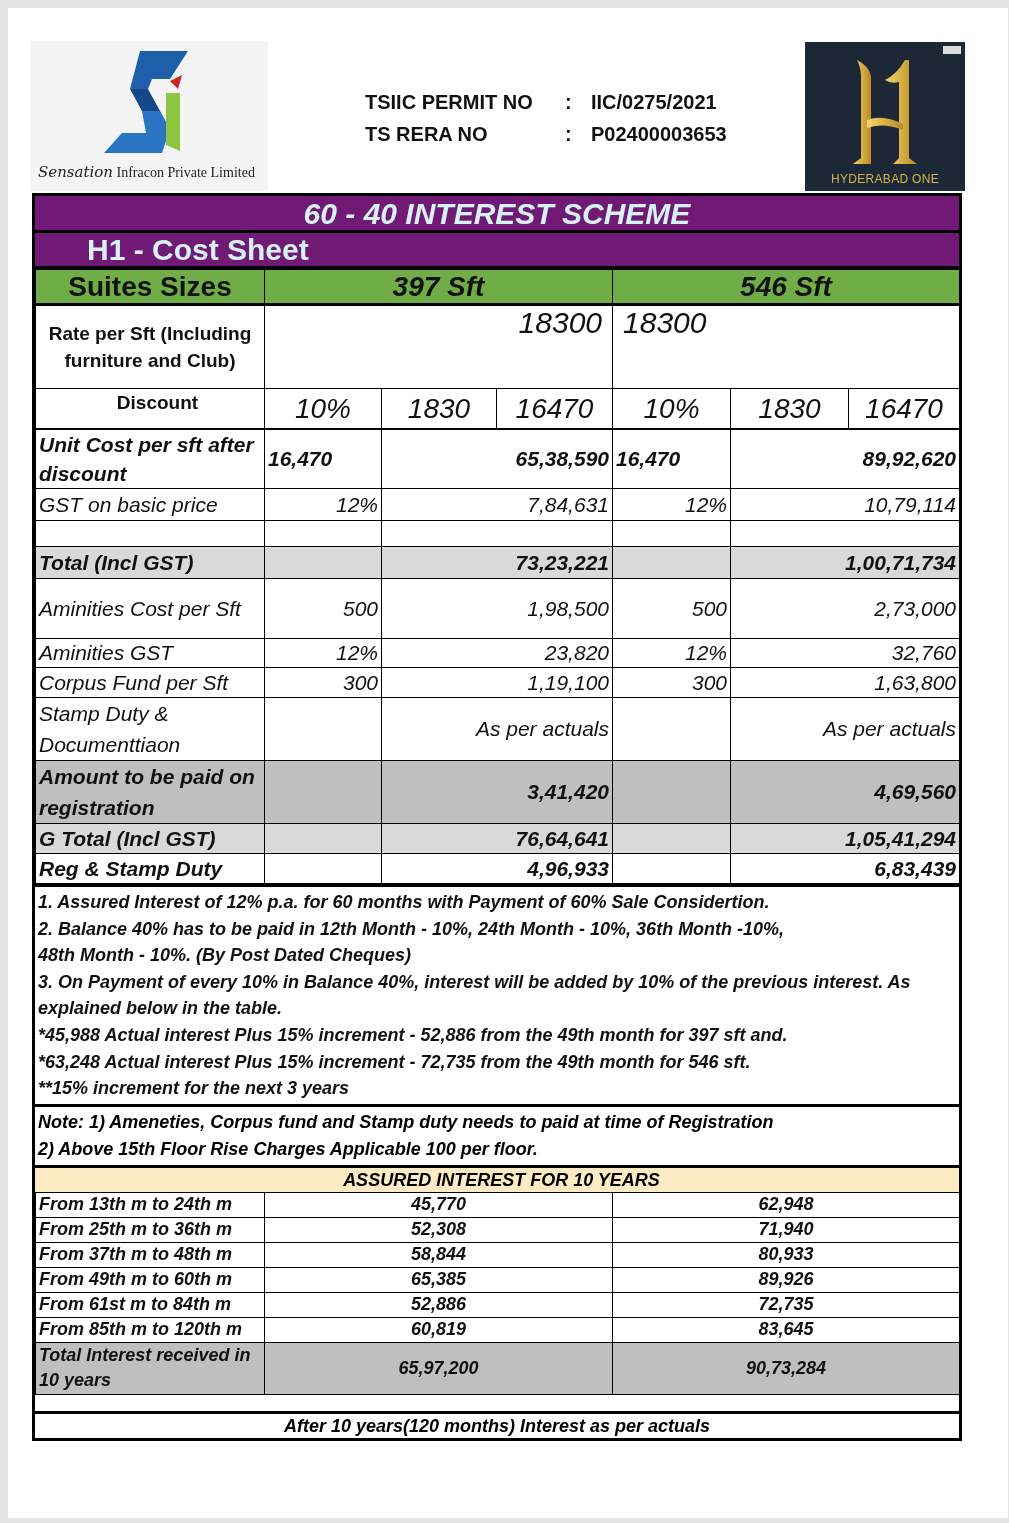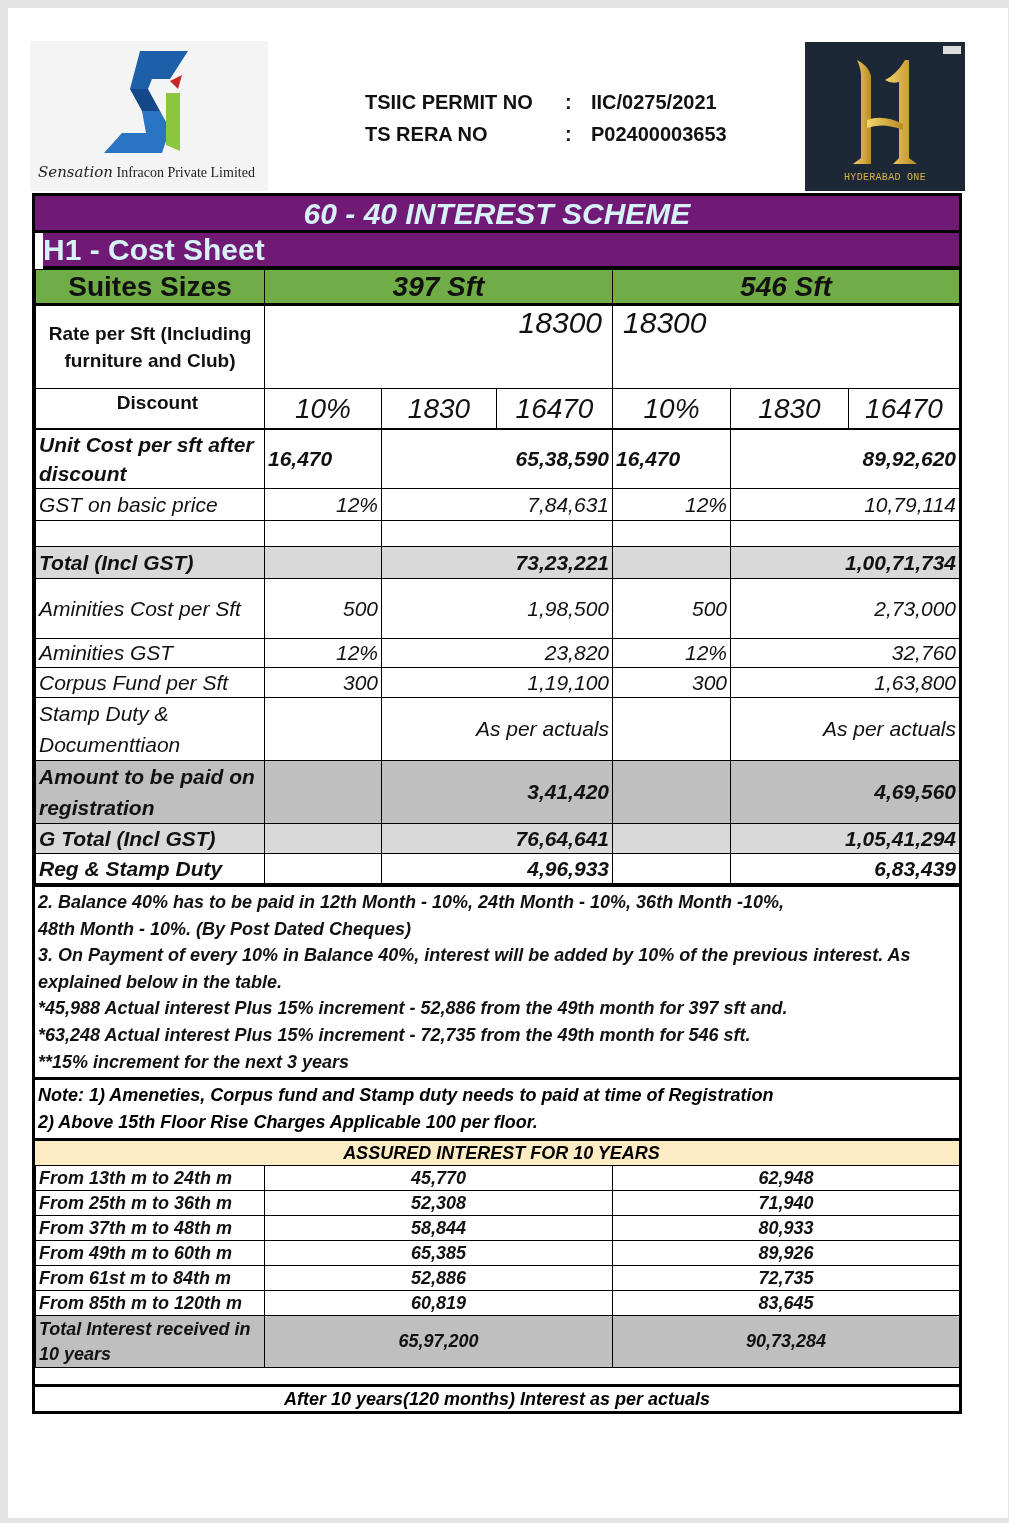--- a/index.html
+++ b/index.html
@@ -8,25 +8,25 @@
   .logo-left{position:absolute;left:30px;top:41px;width:238px;height:150px;background:#f4f4f4;}
   .logo-left svg{position:absolute;left:70px;top:8px;}
   .logo-left .company{position:absolute;left:8px;top:122px;font-family:"Liberation Serif",serif;font-size:14px;color:#222;white-space:nowrap;}
   .logo-left .company i{font-family:"DejaVu Serif",serif;font-style:italic;font-size:15px;}
   .permits{position:absolute;left:365px;top:86px;font-family:"Liberation Sans",sans-serif;font-weight:bold;font-size:20px;color:#111;line-height:32px;}
   .permits .row{display:flex;}
   .permits .lbl{width:200px;}
   .permits .colon{width:26px;}
   .logo-right{position:absolute;left:805px;top:42px;width:160px;height:149px;background:#1d2836;}
   .logo-right .tag{position:absolute;right:4px;top:4px;width:18px;height:8px;background:#ddd;}
-  .logo-right .sub{position:absolute;left:0;width:100%;top:130px;text-align:center;color:#d8b34a;font-size:10px;letter-spacing:0.3px;font-family:Liberation Mono, monospace;}
+  .logo-right .sub{position:absolute;left:0;width:100%;top:130px;text-align:center;color:#d8b34a;font-size:12px;letter-spacing:0.3px;}
   .sheet{position:absolute;left:32px;top:193px;width:930px;border:3px solid #000;box-sizing:border-box;}
   .band{background:#701a75;color:#d7f2f7;font-family:"Liberation Sans Narrow","Liberation Sans",sans-serif;font-weight:bold;border-bottom:3px solid #000;}
   .band.t1{height:34px;font-size:30px;text-align:center;line-height:36px;font-style:italic;transform-origin:left;}
-  .band.t2{height:33px;font-size:30px;line-height:34px;margin-left:8px;}
+  .band.t2{height:33px;font-size:30px;line-height:34px;padding-left:52px;}
   table{border-collapse:collapse;width:100%;table-layout:fixed;}
   td{border:1.5px solid #000;padding:0 3px;font-family:"Liberation Sans",sans-serif;font-size:21px;color:#111;overflow:hidden;white-space:nowrap;}
   .it{font-style:italic;}
   .b{font-weight:bold;}
   .r{text-align:right;}
   .c{text-align:center;}
   .green td{background:#70ad47;font-weight:bold;font-size:28px;height:33px;border-bottom:3px solid #000;}
   .lt{background:#d9d9d9;}
   .dk{background:#bfbfbf;}
   .big{font-size:28px;font-style:italic;font-weight:bold;}
@@ -205,20 +205,21 @@
       <td class="it b">Reg &amp; Stamp Duty</td>
       <td></td>
       <td class="r it b">4,96,933</td>
       <td></td>
       <td class="r it b">6,83,439</td>
     </tr>
   </tbody>
     </table>
 
   <div class="notes">
+    <div>1. Assured Interest of 12% p.a. for 60 months with Payment of 60% Sale Considertion.</div>
     <div>2. Balance 40% has to be paid in 12th Month - 10%, 24th Month - 10%, 36th Month -10%,</div>
     <div>48th Month - 10%. (By Post Dated Cheques)</div>
     <div>3. On Payment of every 10% in Balance 40%, interest will be added by 10% of the previous interest. As</div>
     <div>explained below in the table.</div>
     <div>*45,988 Actual interest Plus 15% increment - 52,886 from the 49th month for 397 sft and.</div>
     <div>*63,248 Actual interest Plus 15% increment - 72,735 from the 49th month for 546 sft.</div>
     <div>**15% increment for the next 3 years</div>
   </div>
 
   <div class="notes2">

